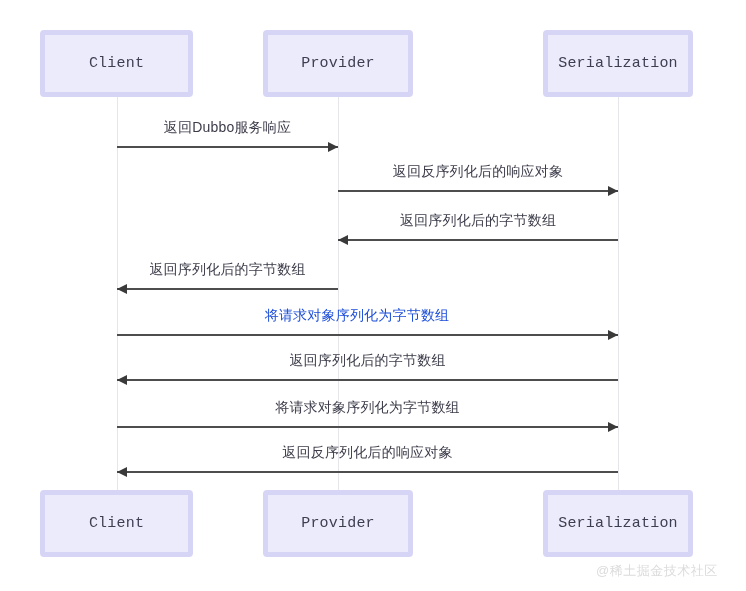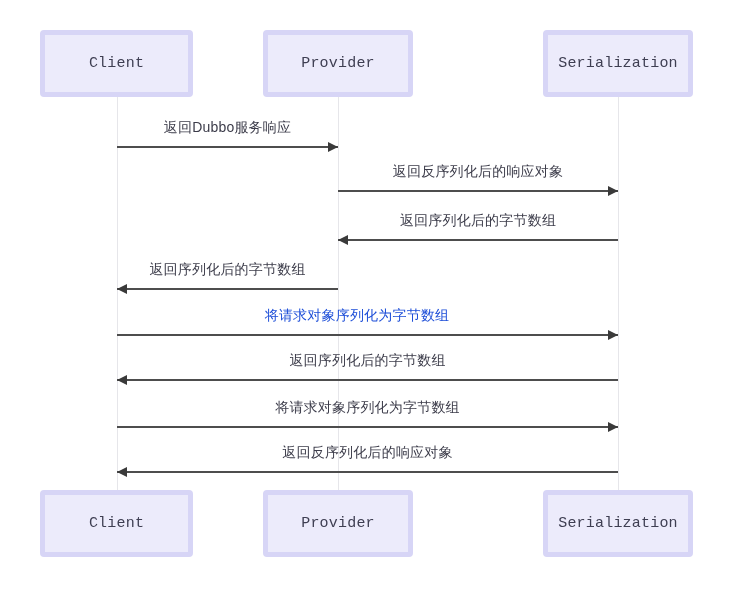--- a/index.html
+++ b/index.html
@@ -137,13 +137,14 @@
     <div class="message" style="left: 117px; top: 426px; width: 501px;">
       <div class="msg-line" style="width: 501px; background: rgb(77, 77, 77);"></div>
       <div class="msg-head right" style="left: 491px;"></div>
       <div class="msg-label" style="left: 250.5px; top: -27px; color: rgb(60, 60, 74);">将请求对象序列化为字节数组</div>
     </div>
     <div class="message" style="left: 117px; top: 471px; width: 501px;">
       <div class="msg-line" style="width: 501px; background: rgb(77, 77, 77);"></div>
       <div class="msg-head left" style="left: 0px;"></div>
       <div class="msg-label" style="left: 250.5px; top: -27px; color: rgb(60, 60, 74);">返回反序列化后的响应对象</div>
     </div>
+    <div class="watermark" style="left: 596px; top: 562px;">@稀土掘金技术社区</div>
   </div>
 
 </body></html>

